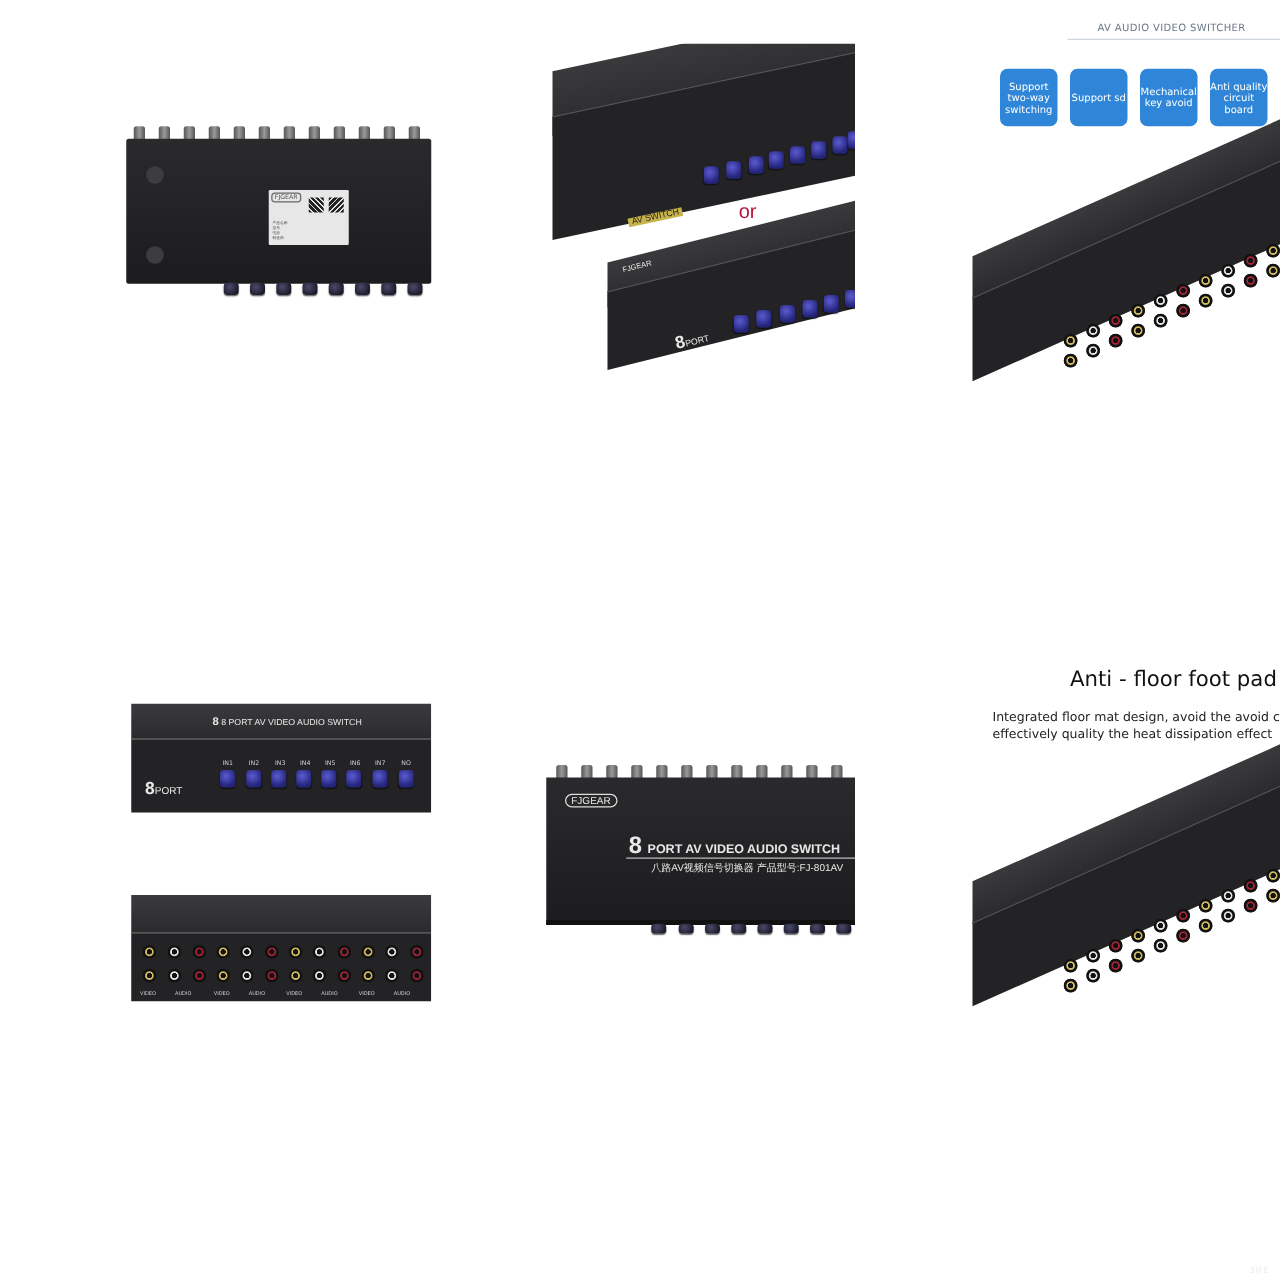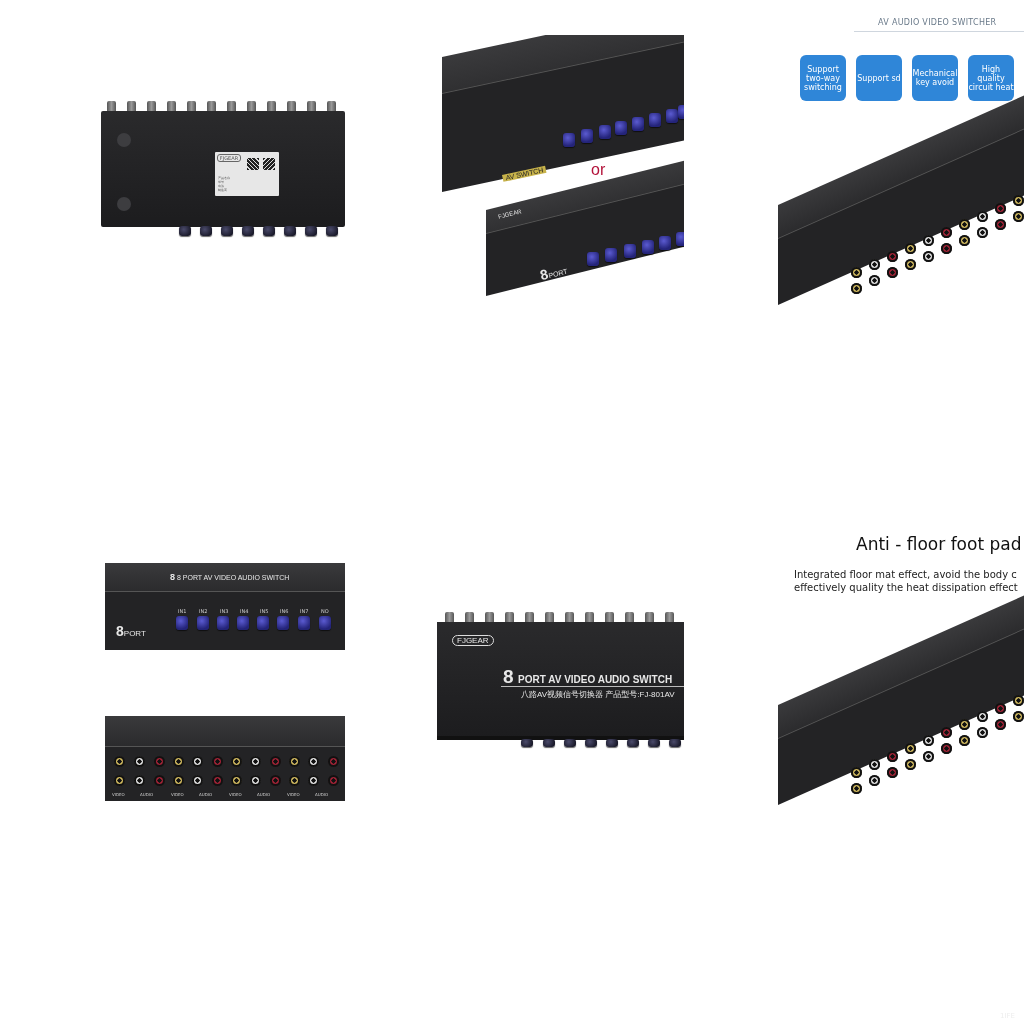--- a/index.html
+++ b/index.html
@@ -98,21 +98,21 @@
       <div class="knob" style="left:236px;top:197px"></div>
   </div>
 </div>
 
 <div class="abs" style="left:776px;top:10px;width:248px;height:300px;overflow:hidden;">
   <div class="abs" style="left:102px;top:8px;font-size:8px;color:#6a7a8a;letter-spacing:0.3px;white-space:nowrap;">AV AUDIO VIDEO SWITCHER</div>
   <div class="abs" style="left:78px;top:21px;width:170px;height:1px;background:#cfd6de;"></div>
   <div class="feat" style="left:24px;top:45px;">Support two-way switching</div>
   <div class="feat" style="left:80px;top:45px;">Support sd</div>
   <div class="feat" style="left:136px;top:45px;">Mechanical key avoid</div>
-  <div class="feat" style="left:192px;top:45px;">High quality circuit heat</div>
+  <div class="feat" style="left:192px;top:45px;">Anti quality circuit board</div>
 
   <div class="abs top" style="left:2px;top:195px;width:290px;height:34px;transform:skewY(-24deg);transform-origin:left top;"></div>
   <div class="abs face" style="left:2px;top:228px;width:290px;height:66px;transform:skewY(-24deg);transform-origin:left top;border-top:1px solid #555;"></div>
   <div>
     <div class="rca y" style="left:75px;top:257px"></div>
       <div class="rca w" style="left:93px;top:249px"></div>
       <div class="rca r" style="left:111px;top:241px"></div>
     <div class="rca y" style="left:129px;top:233px"></div>
       <div class="rca w" style="left:147px;top:225px"></div>
       <div class="rca r" style="left:165px;top:217px"></div>
@@ -235,21 +235,21 @@
       <div class="knob knob-dark" style="left:150px;top:129px;height:8px"></div>
     <div class="knob knob-dark" style="left:171px;top:129px;height:8px"></div>
       <div class="knob knob-dark" style="left:192px;top:129px;height:8px"></div>
     <div class="knob knob-dark" style="left:213px;top:129px;height:8px"></div>
       <div class="knob knob-dark" style="left:234px;top:129px;height:8px"></div>
   </div>
 </div>
 
 <div class="abs" style="left:776px;top:520px;width:248px;height:290px;overflow:hidden;">
   <div class="abs" style="left:80px;top:14px;font-size:17px;color:#111;white-space:nowrap;font-family:'DejaVu Sans',sans-serif;">Anti - floor foot pad</div>
-  <div class="abs" style="left:18px;top:49px;font-size:10px;color:#222;white-space:nowrap;">Integrated floor mat effect, avoid the body c</div>
+  <div class="abs" style="left:18px;top:49px;font-size:10px;color:#222;white-space:nowrap;">Integrated floor mat design, avoid the avoid c</div>
   <div class="abs" style="left:18px;top:62px;font-size:10px;color:#222;white-space:nowrap;">effectively quality the heat dissipation effect</div>
   <div class="abs top" style="left:2px;top:185px;width:290px;height:34px;transform:skewY(-24deg);transform-origin:left top;"></div>
   <div class="abs face" style="left:2px;top:218px;width:290px;height:66px;transform:skewY(-24deg);transform-origin:left top;border-top:1px solid #555;"></div>
   <div>
     <div class="rca y" style="left:75px;top:247px"></div>
       <div class="rca w" style="left:93px;top:239px"></div>
       <div class="rca r" style="left:111px;top:231px"></div>
     <div class="rca y" style="left:129px;top:223px"></div>
       <div class="rca w" style="left:147px;top:215px"></div>
       <div class="rca r" style="left:165px;top:207px"></div>

